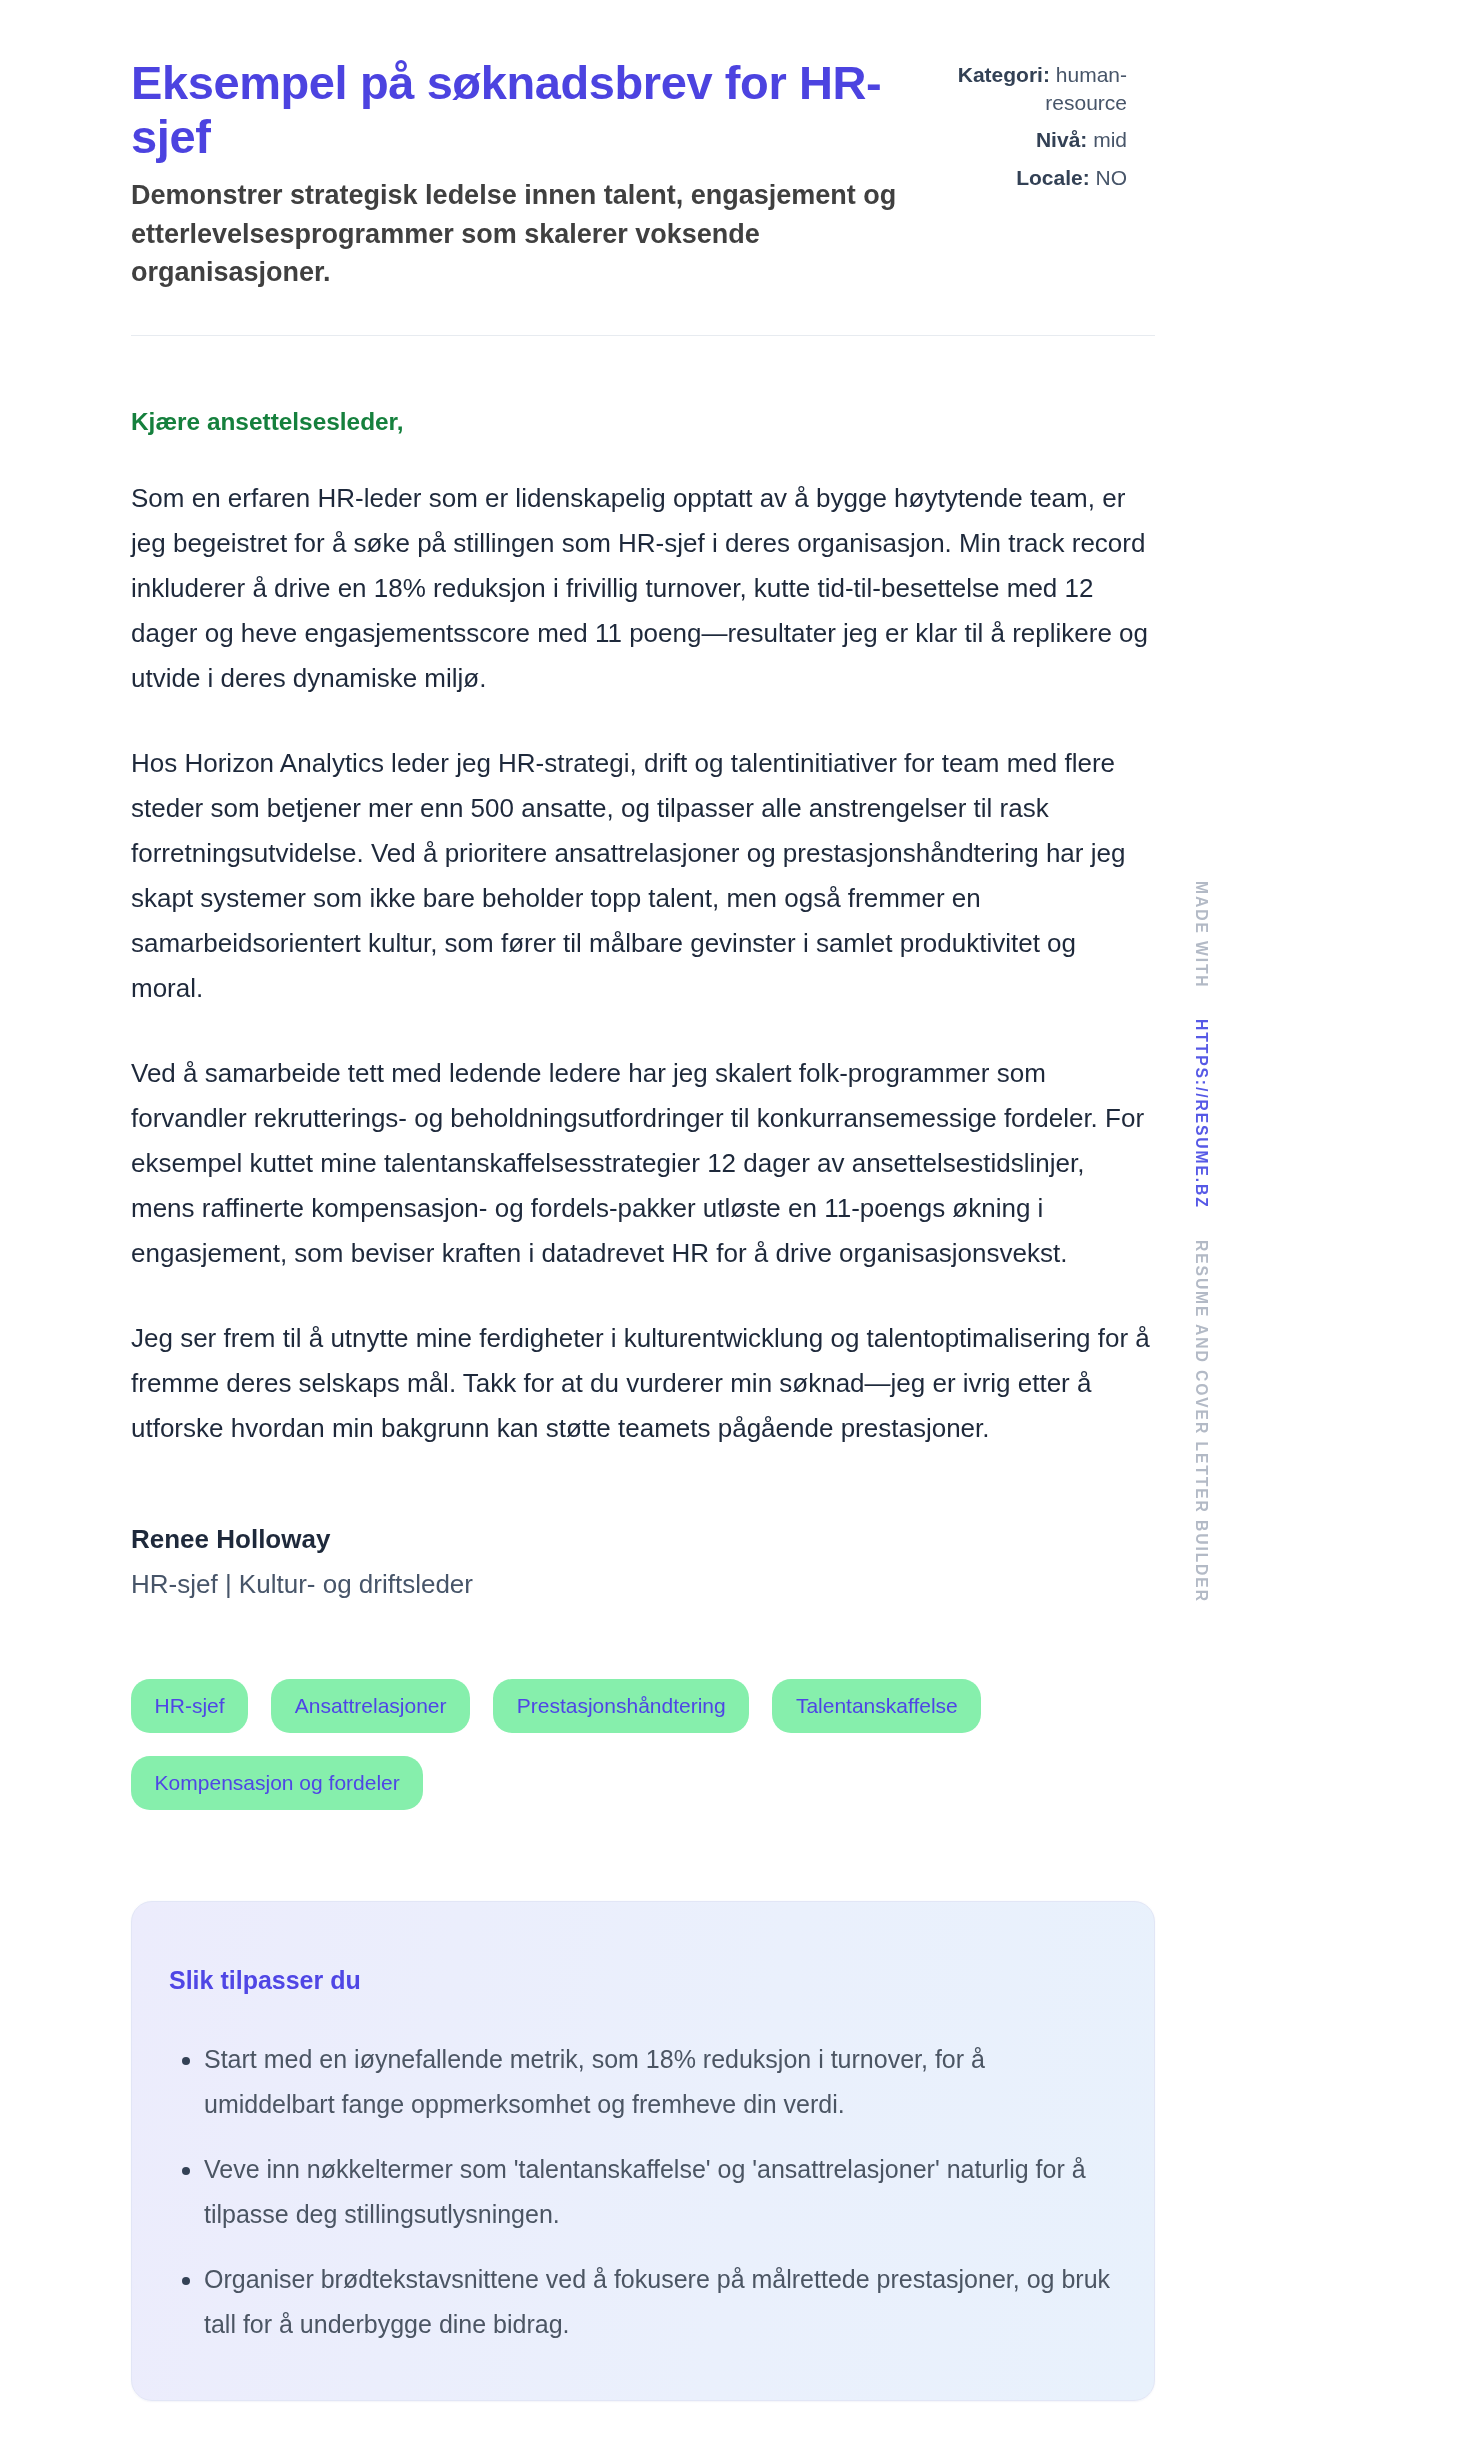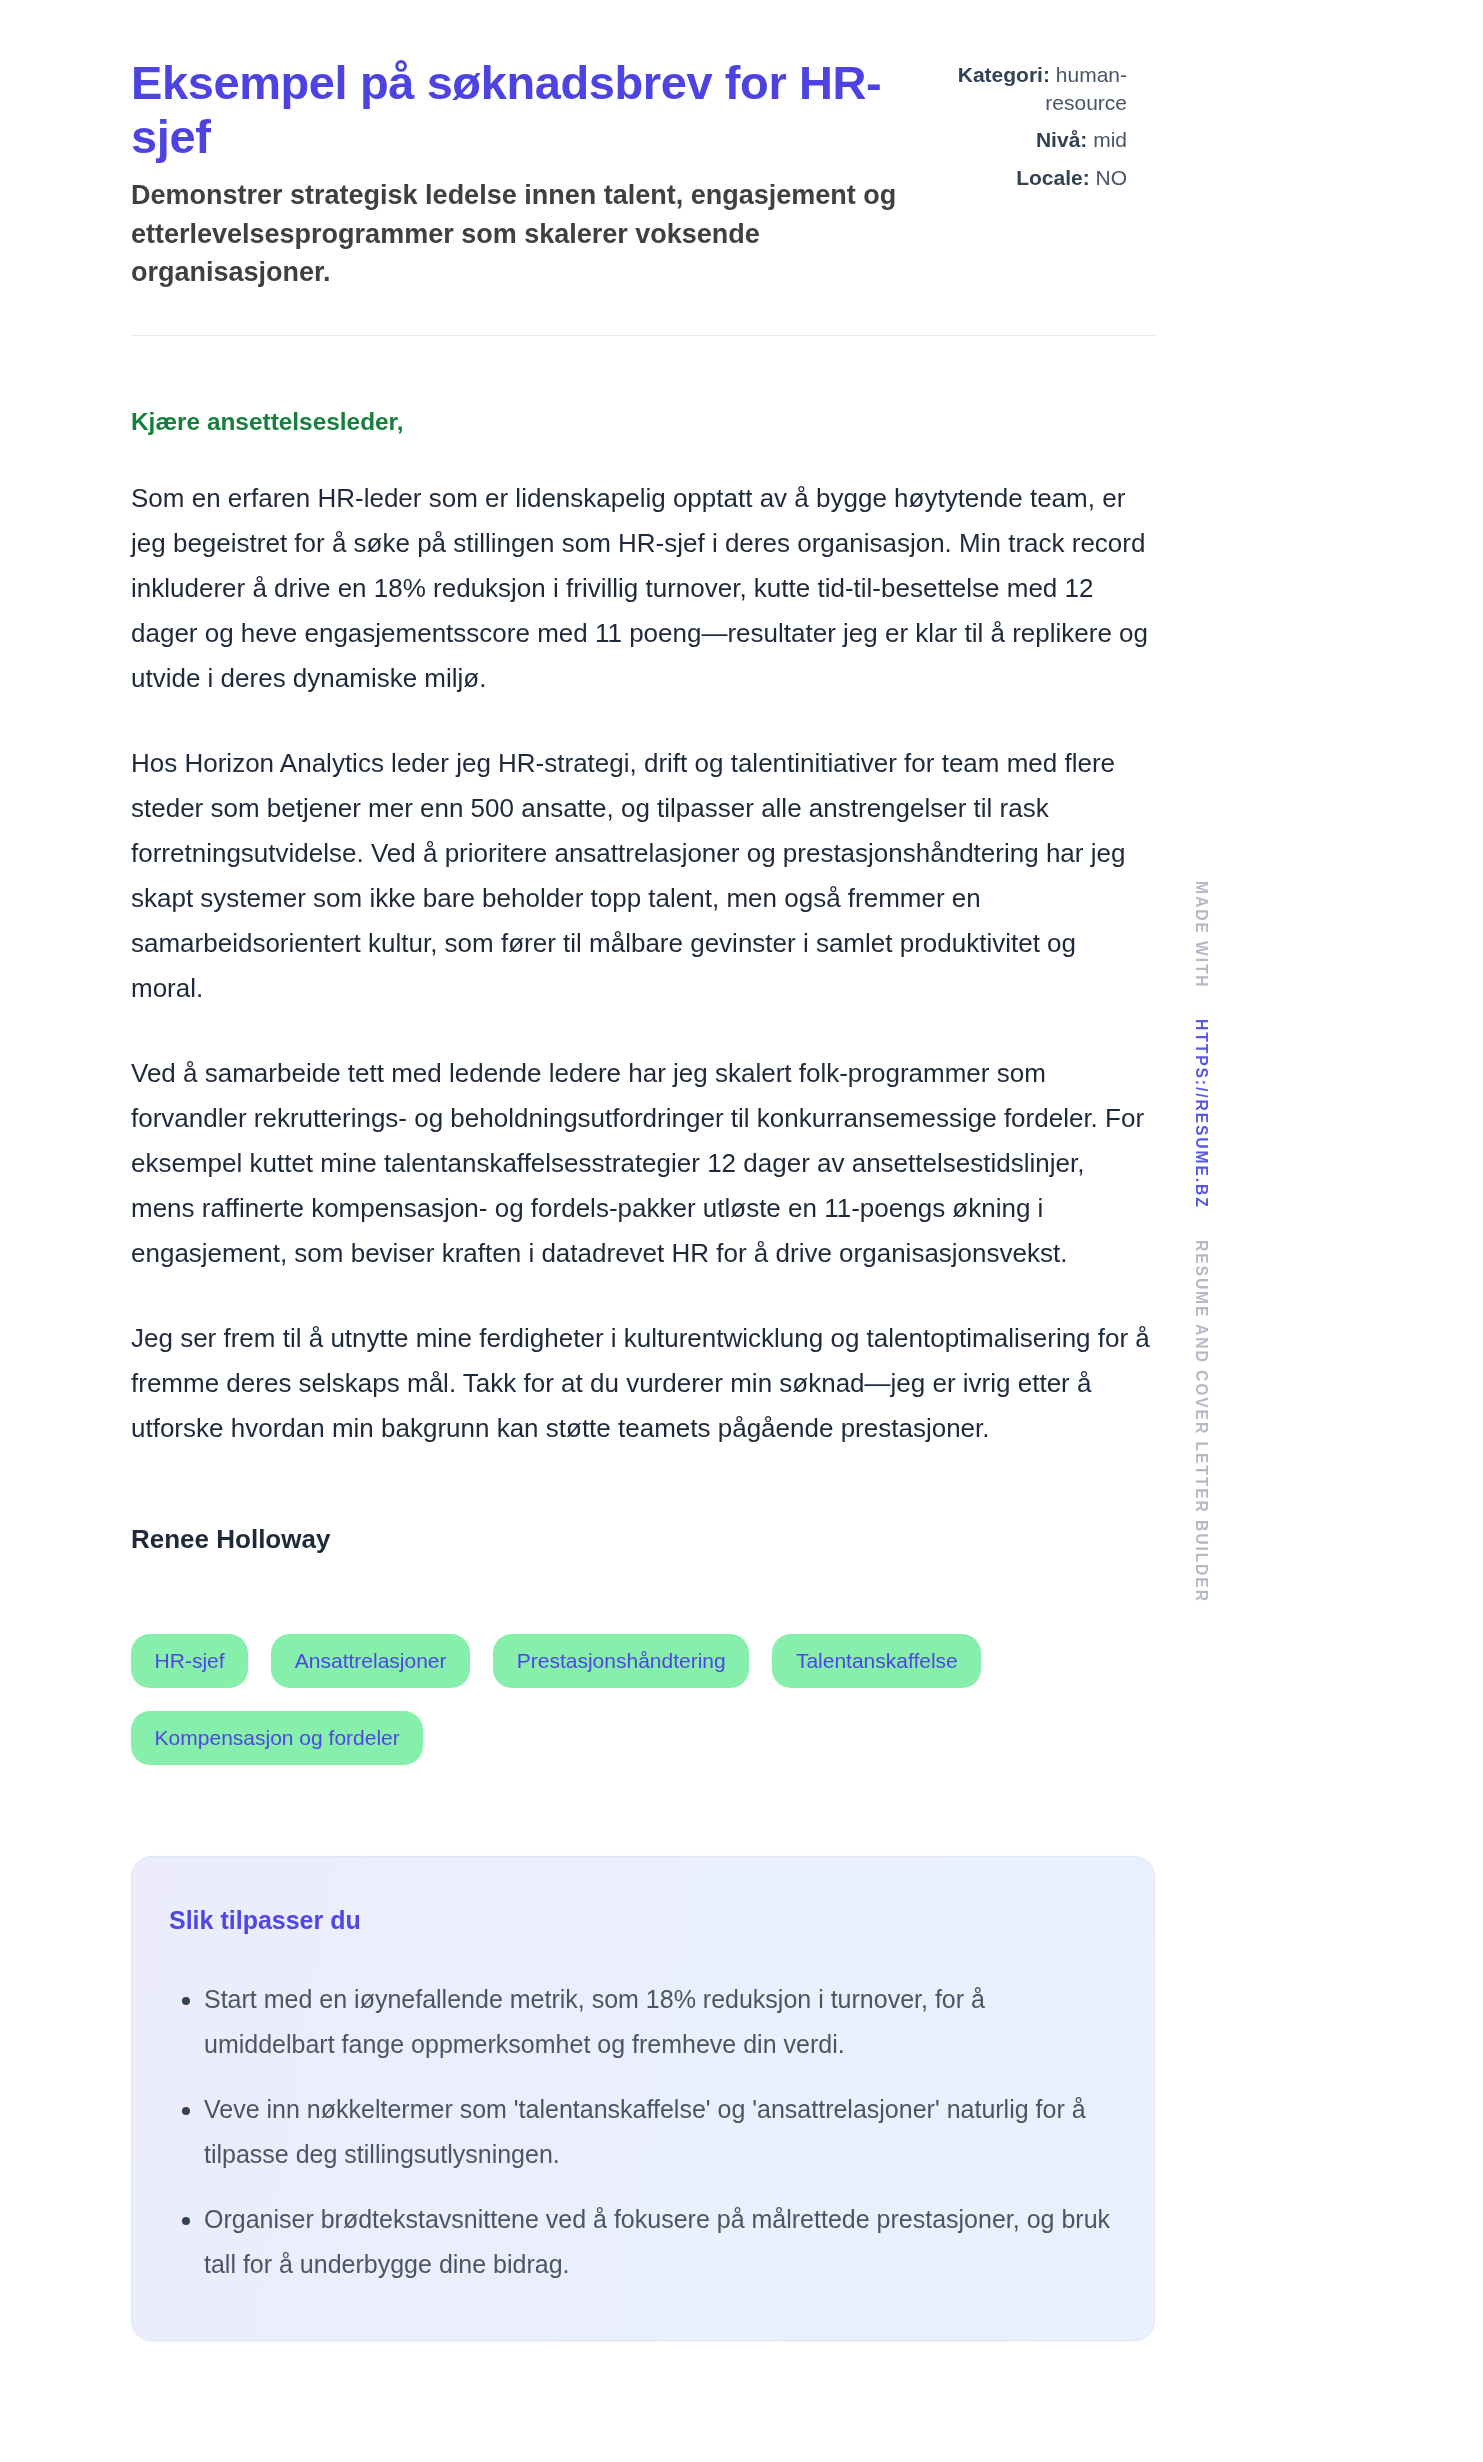--- a/index.html
+++ b/index.html
@@ -84,21 +84,21 @@
     text-decoration: none;
     white-space: nowrap;
   }
 
   
   .tips {
     margin-top: 91px;
     border-radius: 21px;
     border: 0.9px solid #e2e6f6;
     background: linear-gradient(100deg, #ececfc 0%, #eaf0fc 60%, #e8f1fc 100%);
-    padding: 49px 42px 54px 37px;
+    padding: 64px 42px 54px 37px;
     box-shadow: 0 0.9px 1.7px rgba(100,116,180,0.08);
   }
   .tips-heading {
     color: #4f46e5;
     font-size: 25px;
     font-weight: 700;
     margin-bottom: 42px;
   }
   .tips-list { list-style: disc; padding-left: 35px; }
   .tips-list li {
@@ -162,20 +162,21 @@
 
   <section class="letter">
     <p class="greeting">Kjære ansettelsesleder,</p>
     <p class="body-p">Som en erfaren HR-leder som er lidenskapelig opptatt av å bygge høytytende team, er jeg begeistret for å søke på stillingen som HR-sjef i deres organisasjon. Min track record inkluderer å drive en 18% reduksjon i frivillig turnover, kutte tid-til-besettelse med 12 dager og heve engasjementsscore med 11 poeng—resultater jeg er klar til å replikere og utvide i deres dynamiske miljø.</p>
     <p class="body-p">Hos Horizon Analytics leder jeg HR-strategi, drift og talentinitiativer for team med flere steder som betjener mer enn 500 ansatte, og tilpasser alle anstrengelser til rask forretningsutvidelse. Ved å prioritere ansattrelasjoner og prestasjonshåndtering har jeg skapt systemer som ikke bare beholder topp talent, men også fremmer en samarbeidsorientert kultur, som fører til målbare gevinster i samlet produktivitet og moral.</p>
     <p class="body-p">Ved å samarbeide tett med ledende ledere har jeg skalert folk-programmer som forvandler rekrutterings- og beholdningsutfordringer til konkurransemessige fordeler. For eksempel kuttet mine talentanskaffelsesstrategier 12 dager av ansettelsestidslinjer, mens raffinerte kompensasjon- og fordels-pakker utløste en 11-poengs økning i engasjement, som beviser kraften i datadrevet HR for å drive organisasjonsvekst.</p>
     <p class="body-p">Jeg ser frem til å utnytte mine ferdigheter i kulturentwicklung og talentoptimalisering for å fremme deres selskaps mål. Takk for at du vurderer min søknad—jeg er ivrig etter å utforske hvordan min bakgrunn kan støtte teamets pågående prestasjoner.</p>
 
     <div class="signature">
       <p class="sig-name">Renee Holloway</p>
+      <p class="sig-title">HR-sjef | Kultur- og driftsleder</p>
     </div>
   </section>
 
   <nav class="tags">
     <a href="#" class="tag">HR-sjef</a>
     <a href="#" class="tag">Ansattrelasjoner</a>
     <a href="#" class="tag">Prestasjonshåndtering</a>
     <a href="#" class="tag">Talentanskaffelse</a>
     <a href="#" class="tag">Kompensasjon og fordeler</a>
   </nav>

